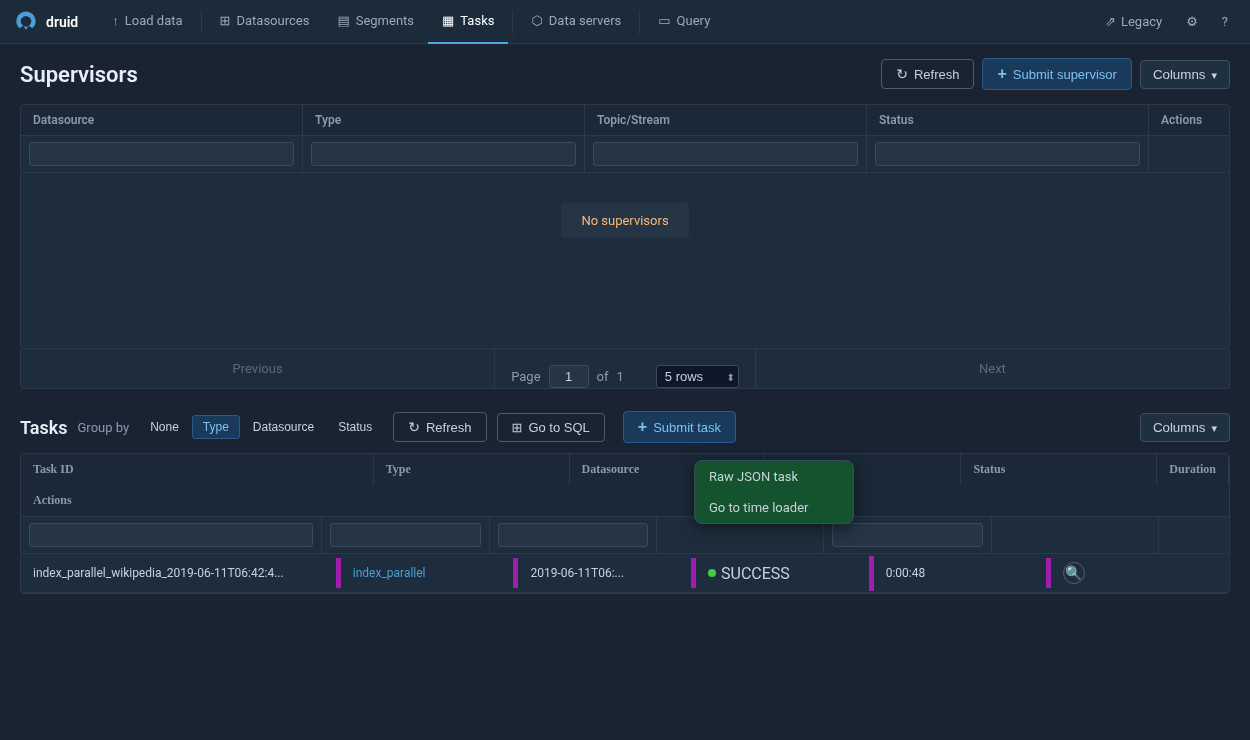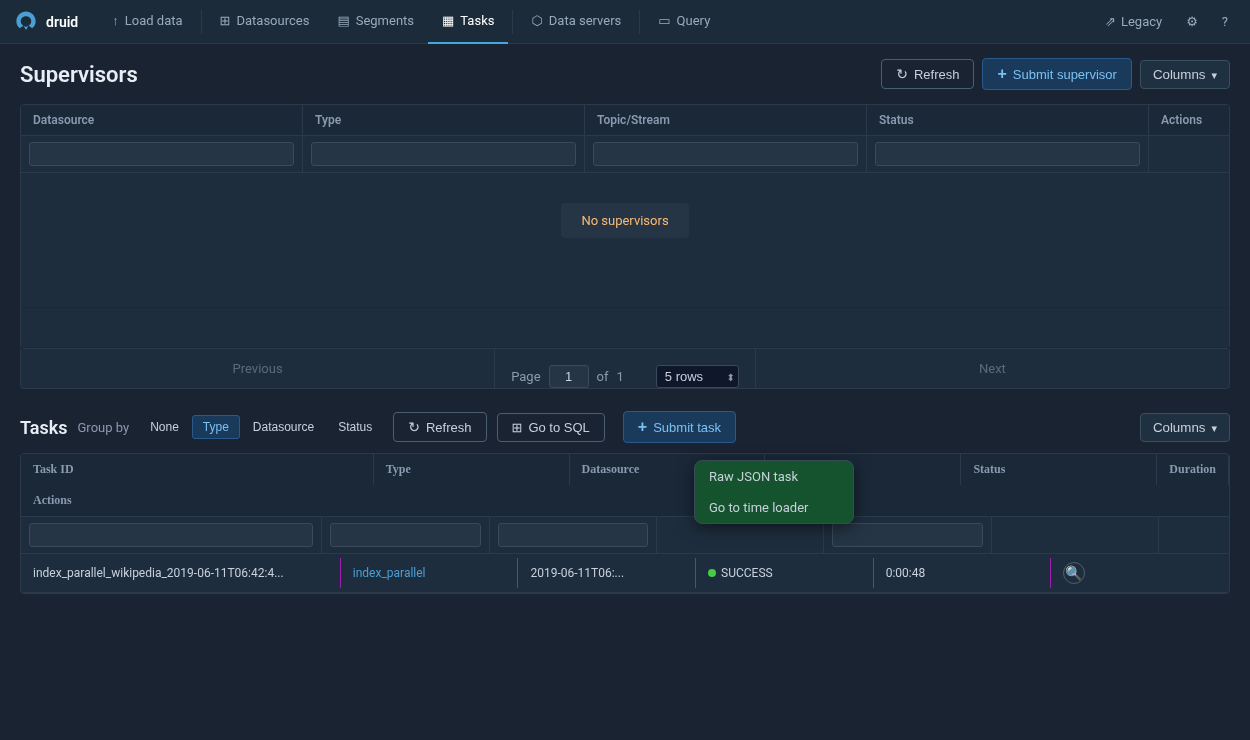--- a/index.html
+++ b/index.html
@@ -322,34 +322,34 @@
     .tasks-grid .filter-row {
       display: grid;
     }
     .table-data-row {
       display: grid;
       border-bottom: 1px solid #2a3a4a;
       align-items: center;
     }
     .td {
       padding: 8px 12px;
-      border-right: 1px solid #a21caf;
+      border-right: 5px solid #a21caf;
       font-size: 12px;
       color: #c8d0dc;
       overflow: hidden;
       text-overflow: ellipsis;
       white-space: nowrap;
     }
     .td:last-child { border-right: none; }
     .td-link { color: #4a9fd4; cursor: pointer; }
     .status-badge {
       display: inline-flex;
       align-items: center;
       gap: 5px;
-      font-size: 12px;
+      font-size: 16px;
     }
     .status-dot {
       width: 8px;
       height: 8px;
       border-radius: 50%;
       background: #44cc44;
       flex-shrink: 0;
     }
     .action-icon {
       width: 22px;

